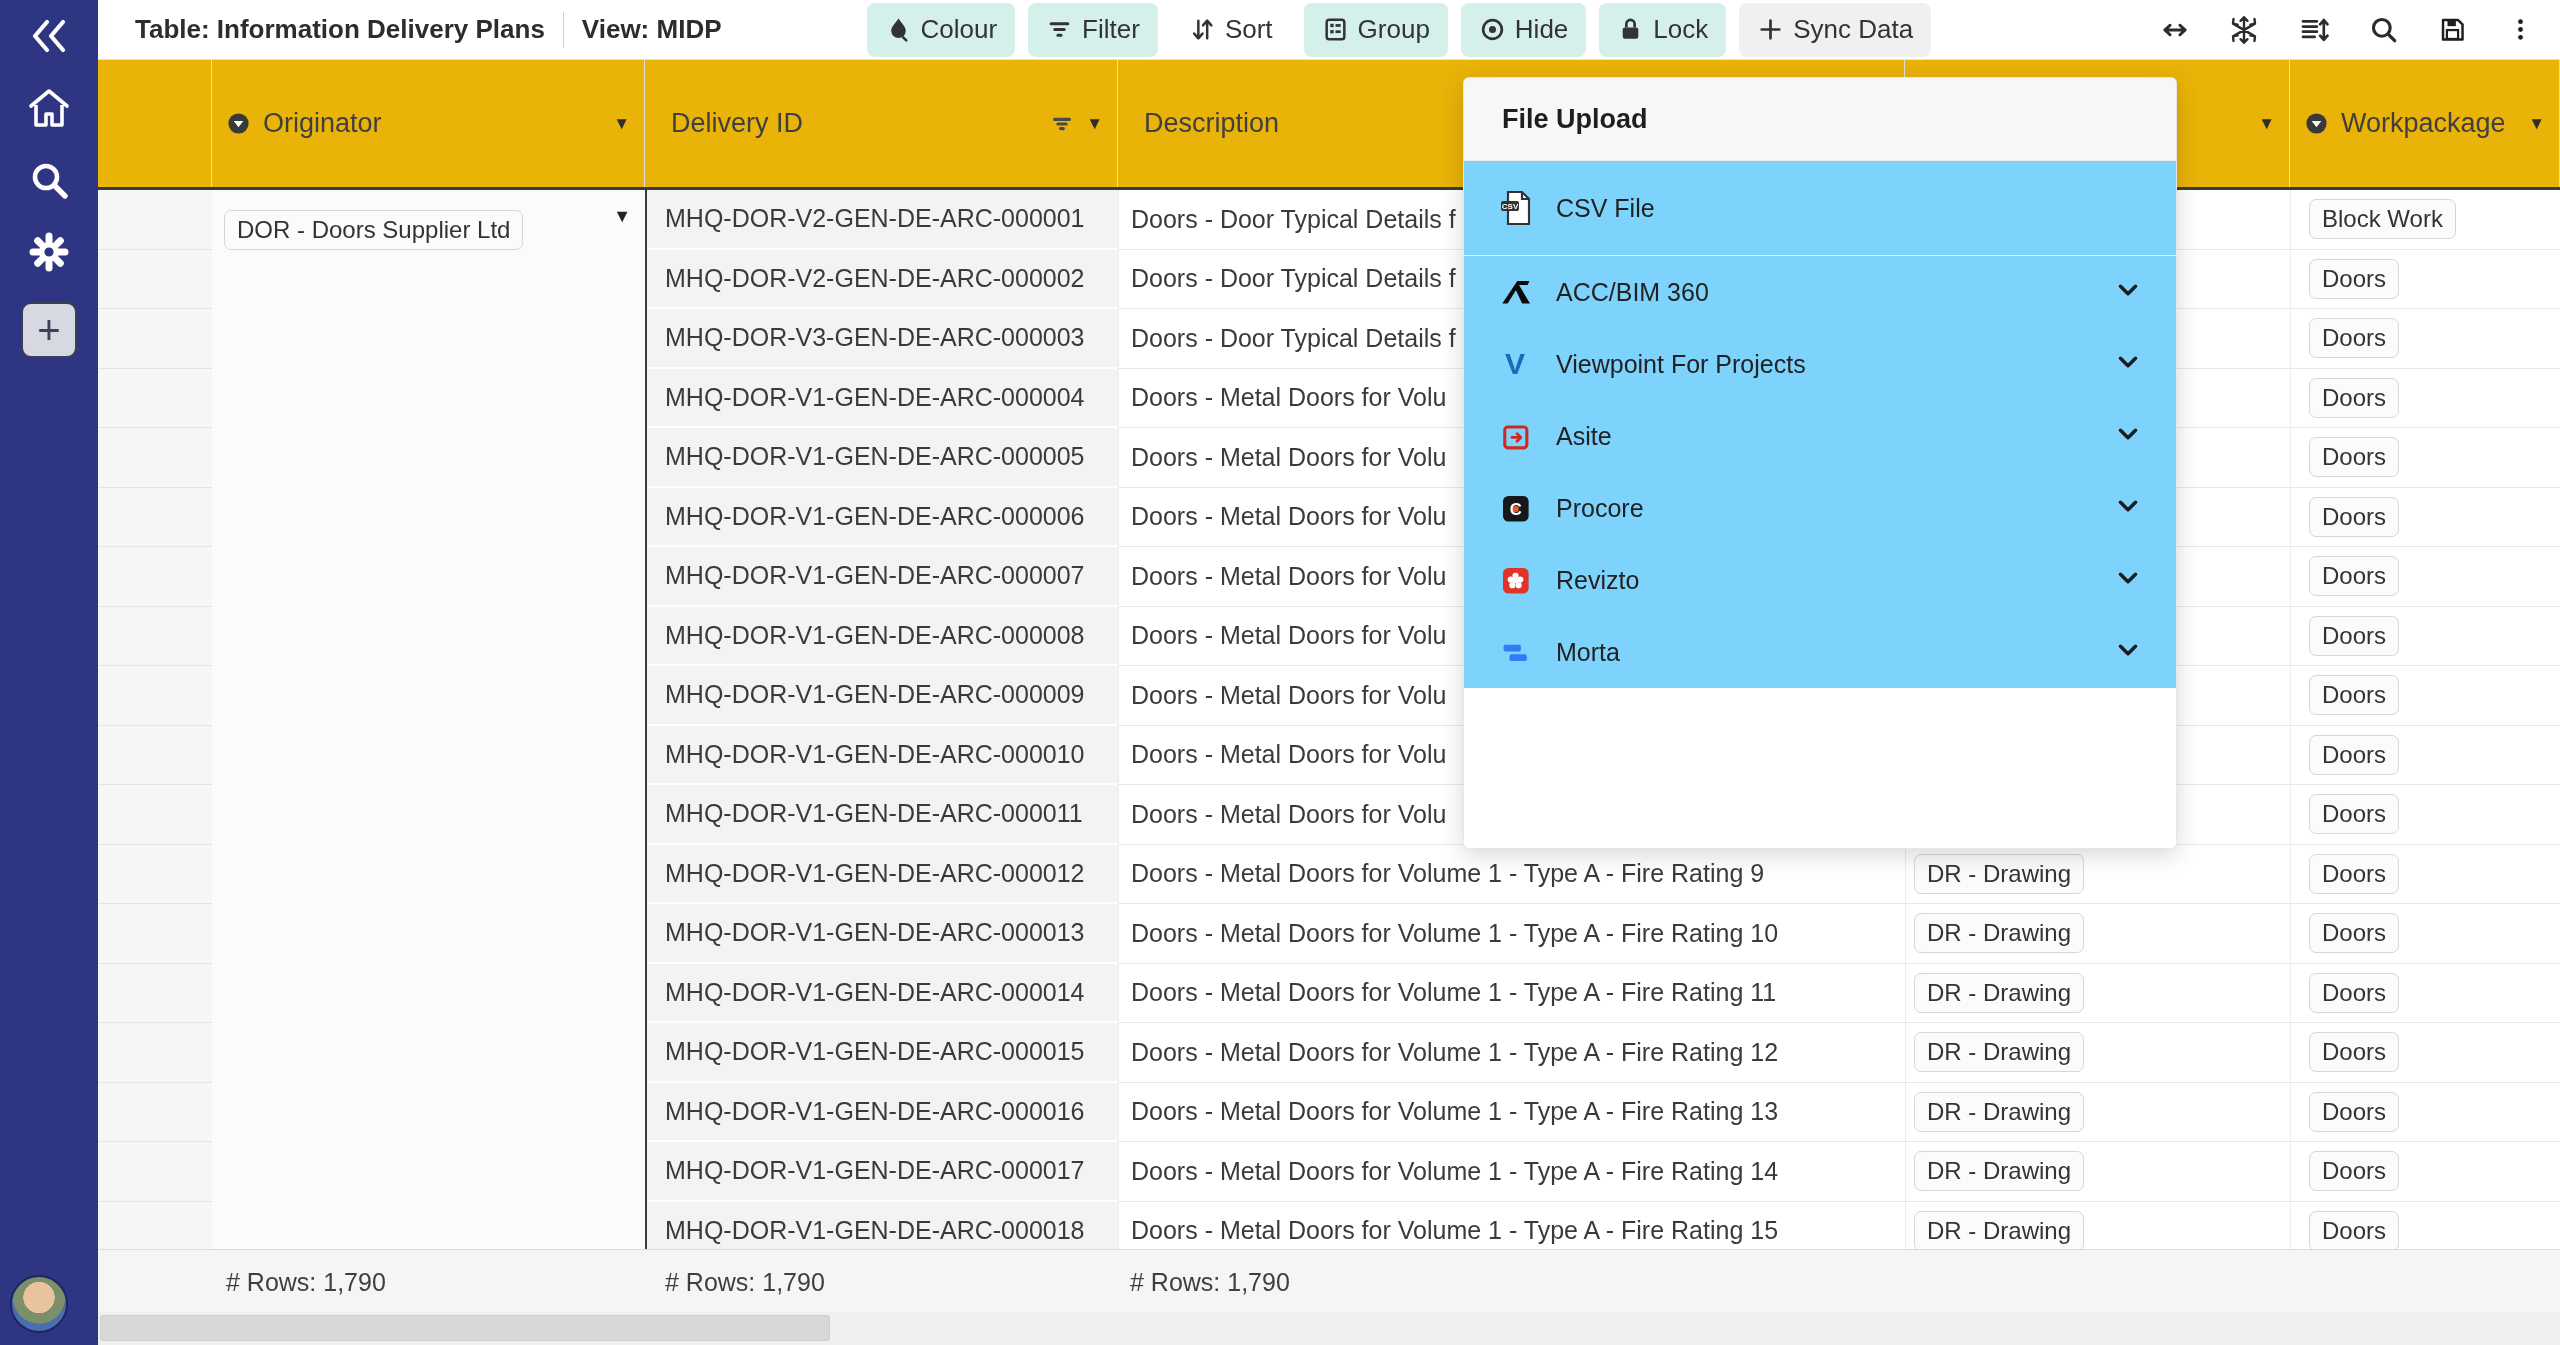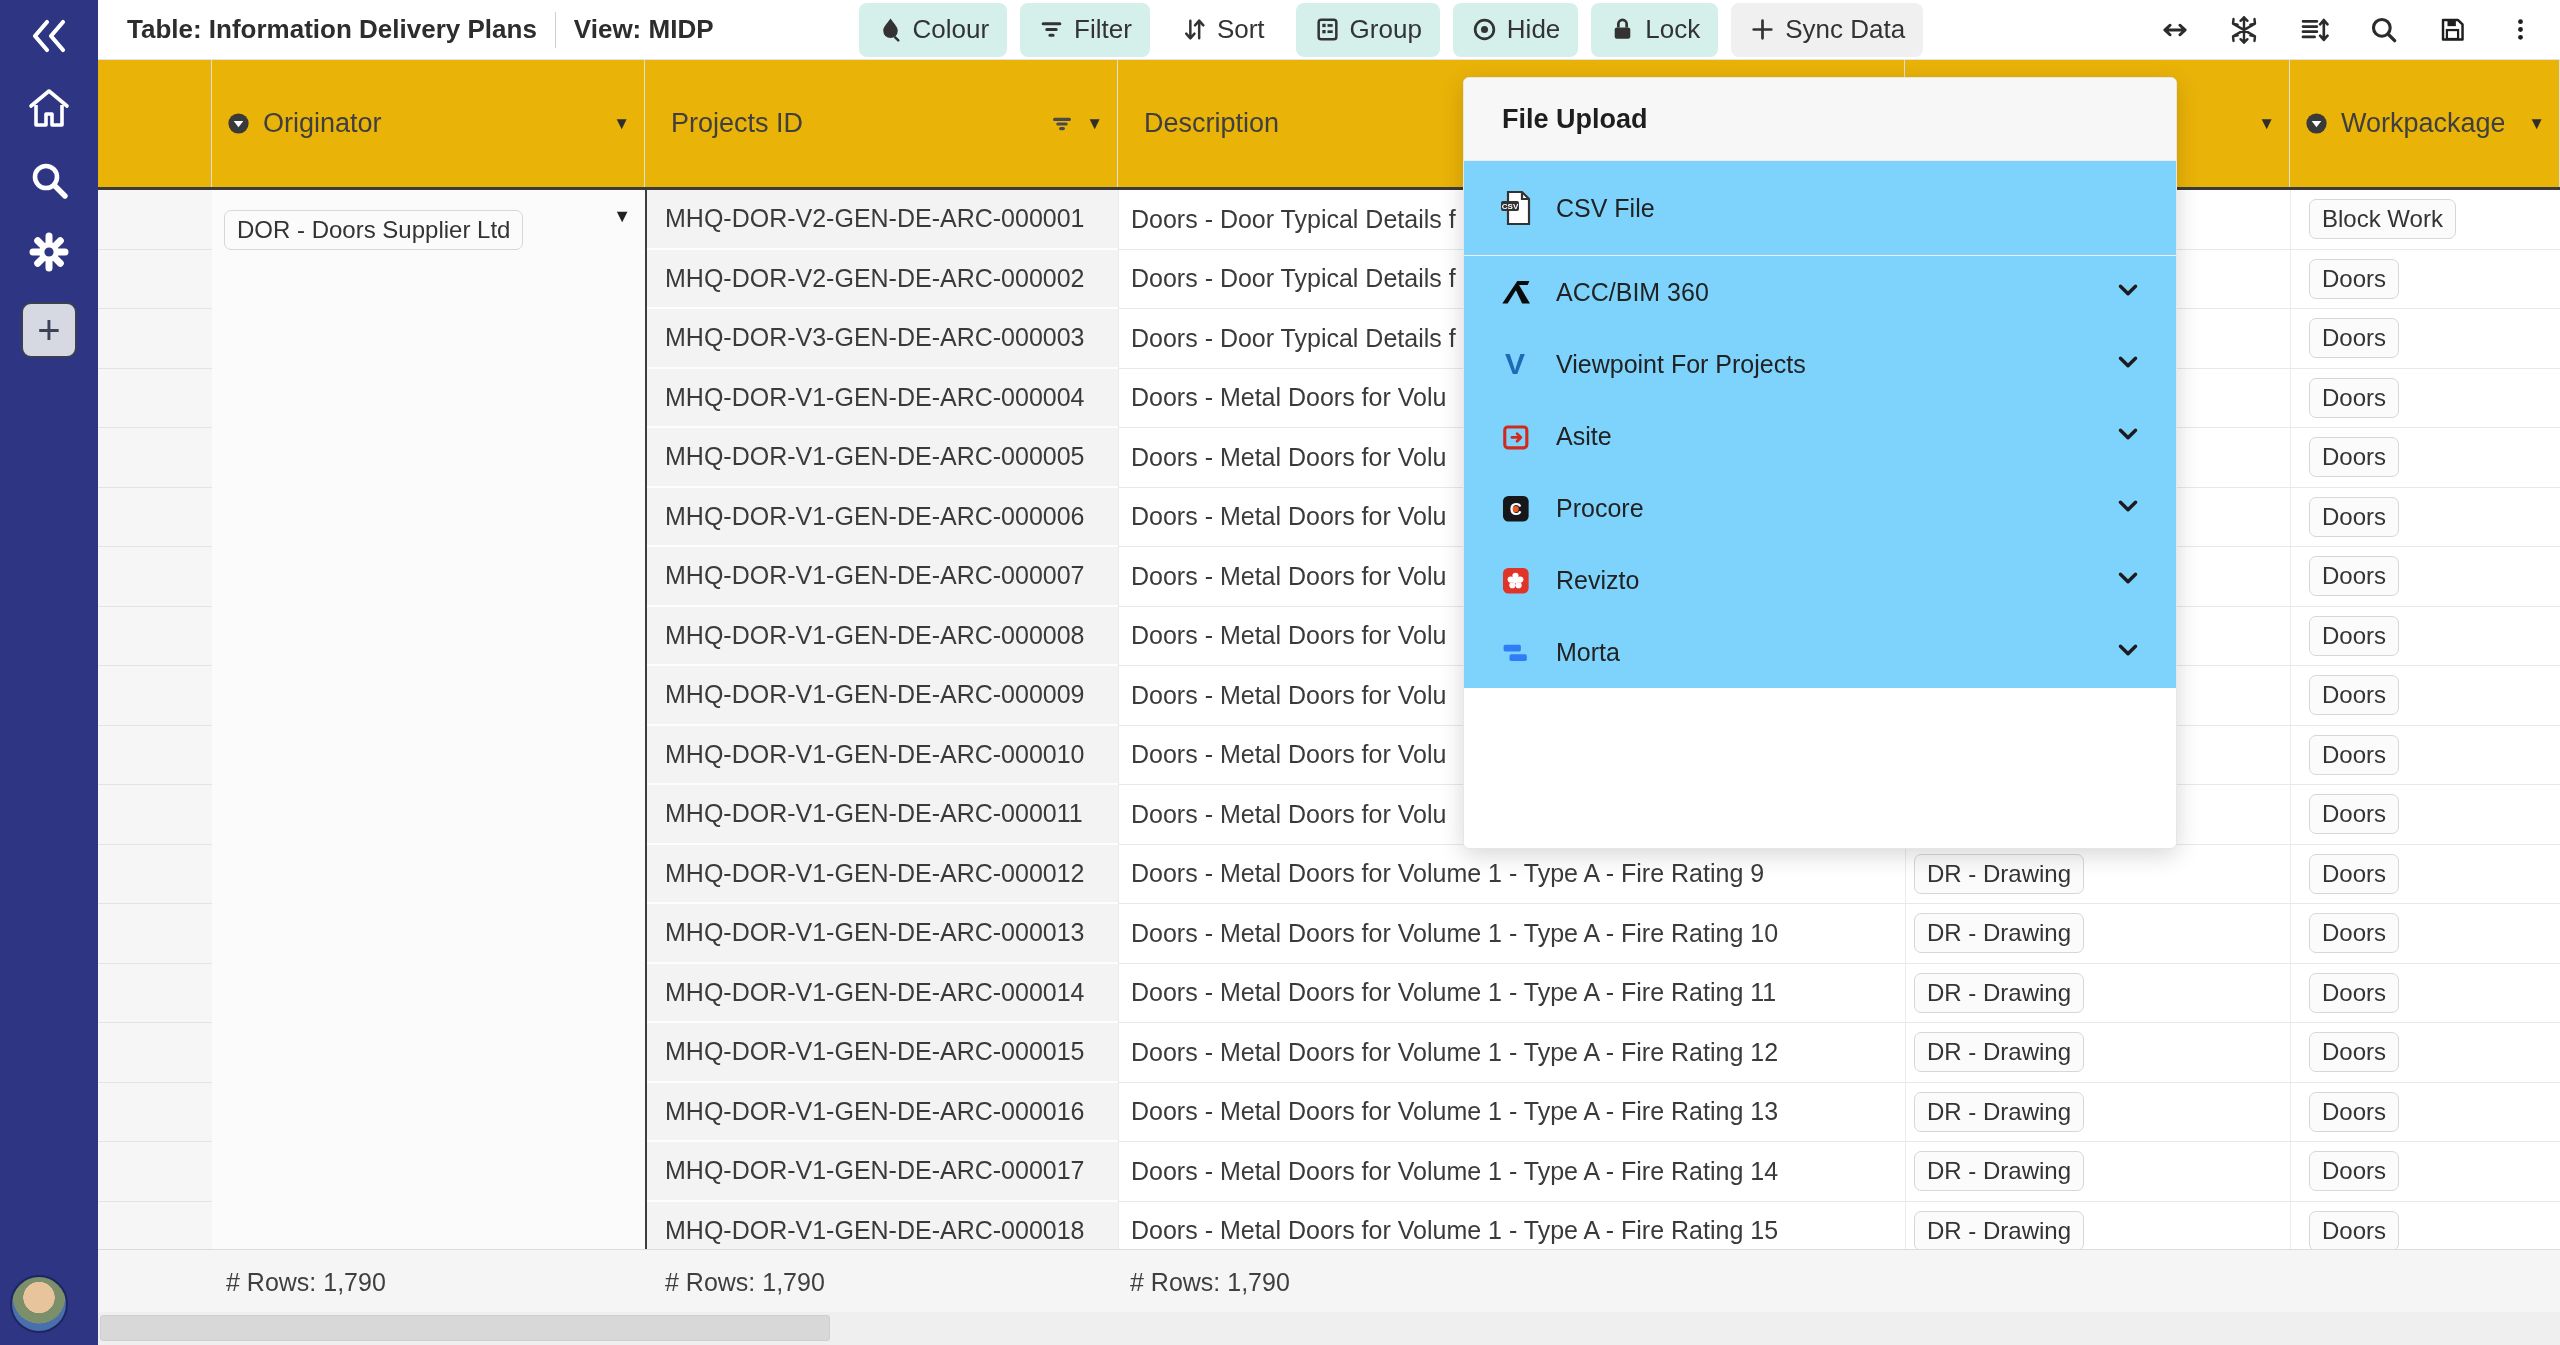--- a/index.html
+++ b/index.html
@@ -14,21 +14,21 @@
   .plus-btn { width:56px; height:56px; margin:14px auto 0; background:#d6d8e2; border:2px solid #3a3f55;
     border-radius:10px; display:flex; align-items:center; justify-content:center;
     font-size:40px; color:#3d4257; font-weight:400; cursor:pointer; line-height:1; }
   .avatar { position:absolute; left:10px; bottom:12px; width:58px; height:58px; border-radius:50%;
     background: radial-gradient(circle at 50% 38%, #e8c49d 0 36%, #7b8f6a 37% 60%, #4a6fae 61% 100%);
     border:2px solid #1f2560; cursor:pointer; overflow:hidden; }
 
   
   .topbar { position:absolute; left:98px; top:0; width:2462px; height:60px; background:#fff;
     border-bottom:1px solid #e3e3e3; display:flex; align-items:center; z-index:40; }
-  .titles { display:flex; align-items:center; height:100%; padding-left:29px; }
+  .titles { display:flex; align-items:center; height:100%; padding-left:37px; }
   .t-label { font-size:26px; font-weight:bold; color:#2d2d2d; white-space:nowrap; }
   .t-div { width:1px; height:36px; background:#cfcfcf; margin:0 18px; }
   .btn-row { display:flex; align-items:flex-start; gap:13px; margin-left:145px; }
   .tb-btn { height:54px; display:flex; align-items:center; gap:9px; padding:0 18px; border-radius:8px;
     font-size:26px; color:#333; cursor:pointer; white-space:nowrap; }
   .tb-btn.teal { background:#d5f0ea; }
   .tb-btn.gray { background:#f0f0f0; }
   .tb-btn.plain { background:transparent; }
   .ic-row { margin-left:auto; display:flex; align-items:center; gap:40px; padding-right:26px; }
   .top-ic { cursor:pointer; display:flex; align-items:center; justify-content:center; }
@@ -267,21 +267,21 @@
               <circle cx="13" cy="13" r="10.5" fill="#3a3a3a"></circle>
               <path d="M8 10.5h10L13 16.8z" fill="#fff"></path>
             </svg>
           </span>
           <span class="lbl">Originator</span>
           <span class="hdr-spacer"></span>
           <span class="caret">▼</span>
         </div>
         <div class="hdr-cell" style="width: 473px;">
           <span style="display: inline-flex; align-items: center;"></span>
-          <span class="lbl">Projects ID</span>
+          <span class="lbl">Delivery ID</span>
           <span class="hdr-spacer"></span>
           <span style="display: inline-flex; align-items: center;">
             <svg width="24" height="24" viewBox="0 0 26 26" fill="none">
               <path d="M5 8h16M8.5 13h9M11.5 18h3" stroke="#4a4a4a" stroke-width="3.4" stroke-linecap="round"></path>
             </svg>
           </span>
           <span class="caret">▼</span>
         </div>
         <div class="hdr-cell" style="width: 787px;">
           <span style="display: inline-flex; align-items: center;"></span>

